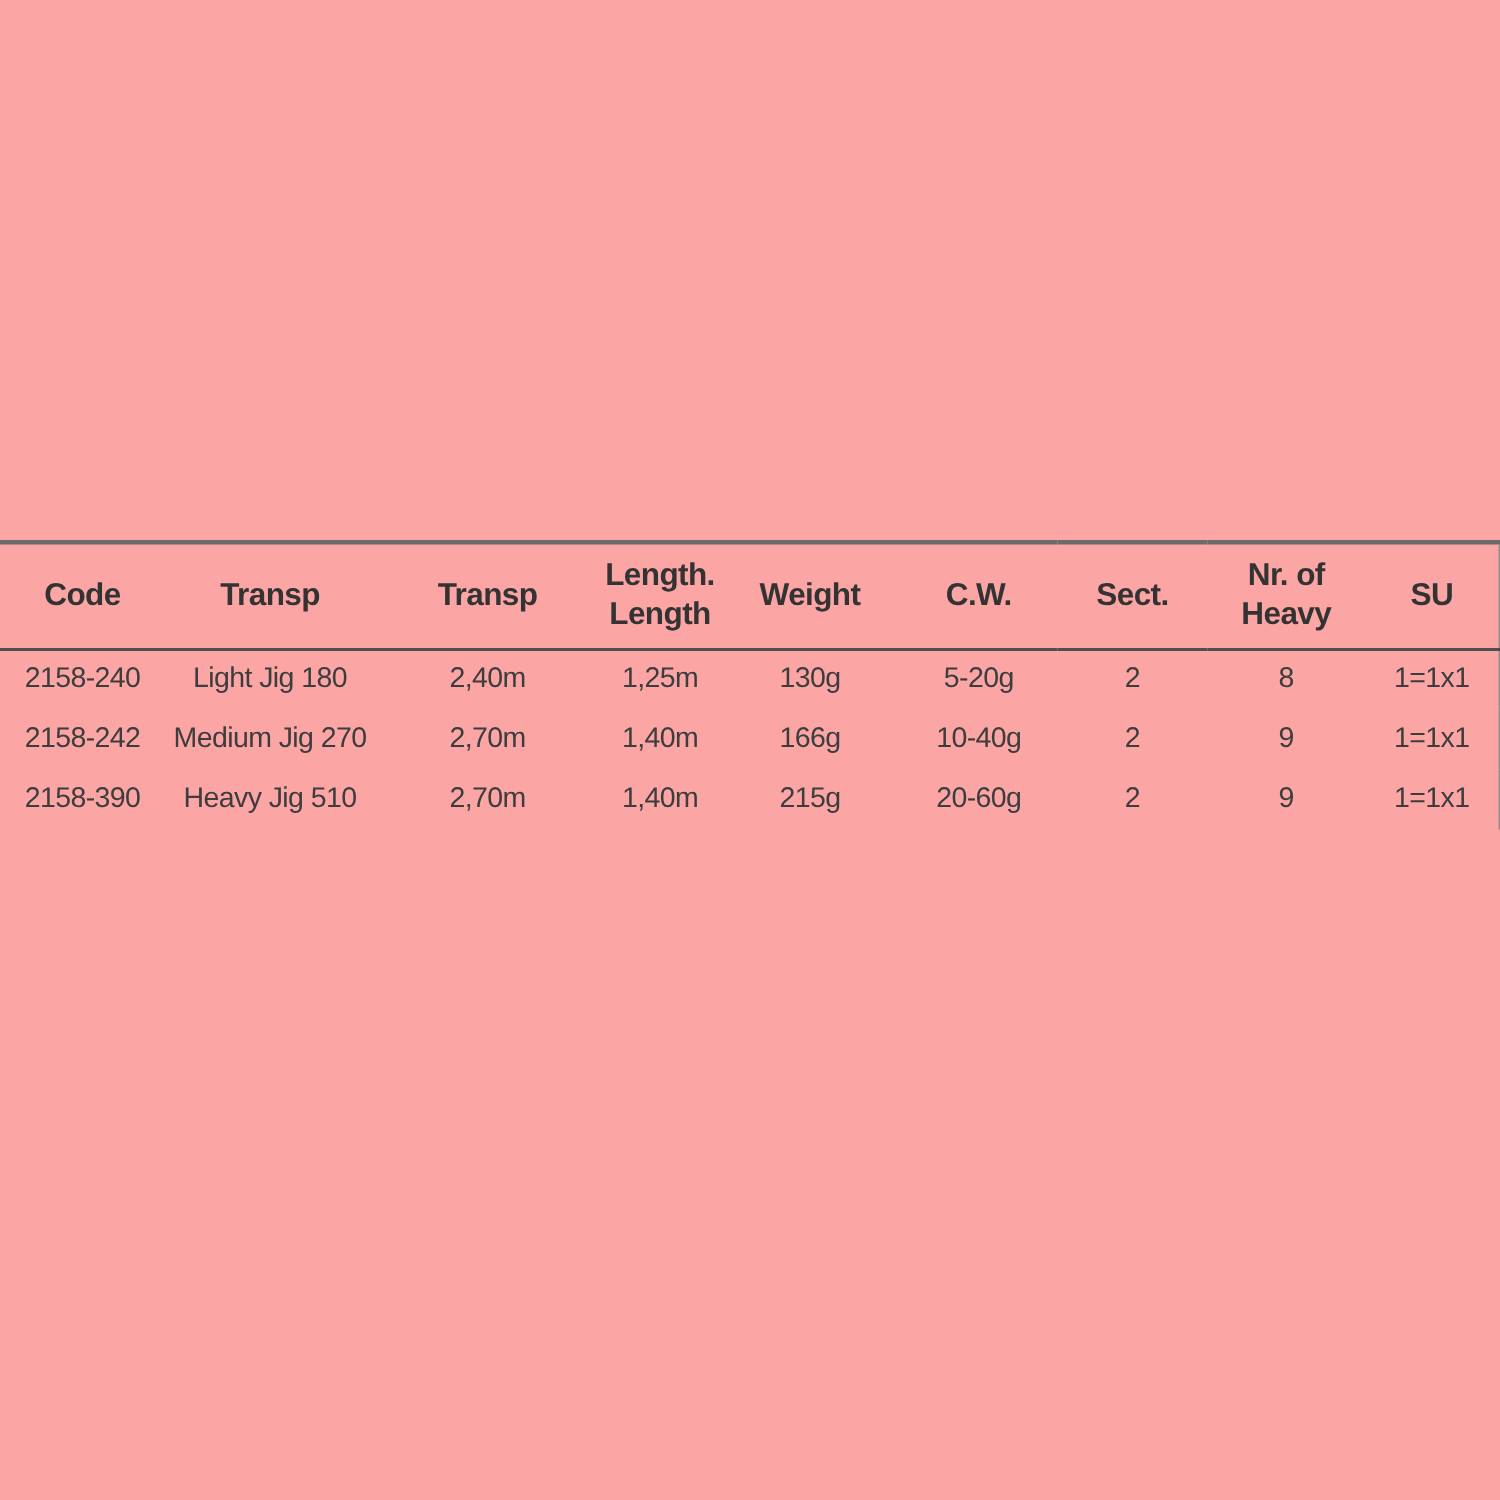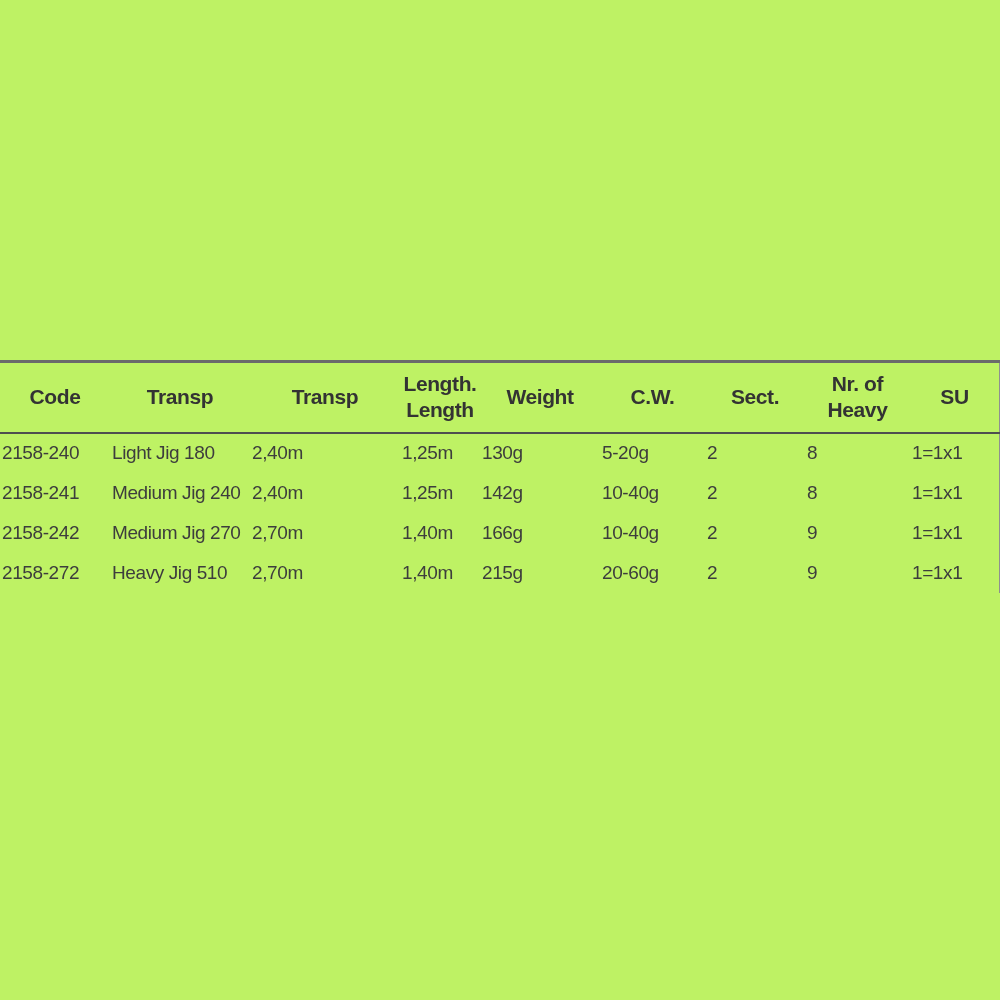--- a/index.html
+++ b/index.html
@@ -8,21 +8,21 @@
     background: #ffffff;
     width: 1000px;
     height: 1000px;
     overflow: hidden;
     font-family: "Liberation Sans", sans-serif;
   }
   .page {
     position: relative;
     width: 1000px;
     height: 1000px;
-    background: #bef264;
+    background: #fca5a5;
   }
   table.spec-table {
     position: absolute;
     top: 360px;
     left: 0;
     width: 1000px;
     border-collapse: collapse;
     table-layout: fixed;
     border-top: 3px solid #6b6b6b;
     border-right: 2px solid #8f8f8f;
@@ -42,21 +42,21 @@
     padding: 0 2px;
     line-height: 1.25;
   }
   table.spec-table tbody tr {
     height: 40px;
   }
   table.spec-table td {
     font-size: 19px;
     letter-spacing: -0.4px;
     color: #3d3d3d;
-    text-align: left;
+    text-align: center;
     vertical-align: middle;
     padding: 0 2px;
     white-space: nowrap;
   }
   
   col.c-code   { width: 110px; }
   col.c-model  { width: 140px; }
   col.c-length { width: 150px; }
   col.c-transp { width: 80px;  }
   col.c-weight { width: 120px; }
@@ -100,43 +100,32 @@
           <td>Light Jig 180</td>
           <td>2,40m</td>
           <td>1,25m</td>
           <td>130g</td>
           <td>5-20g</td>
           <td>2</td>
           <td>8</td>
           <td>1=1x1</td>
         </tr>
         <tr>
-          <td>2158-241</td>
-          <td>Medium Jig 240</td>
-          <td>2,40m</td>
-          <td>1,25m</td>
-          <td>142g</td>
-          <td>10-40g</td>
-          <td>2</td>
-          <td>8</td>
-          <td>1=1x1</td>
-        </tr>
-        <tr>
           <td>2158-242</td>
           <td>Medium Jig 270</td>
           <td>2,70m</td>
           <td>1,40m</td>
           <td>166g</td>
           <td>10-40g</td>
           <td>2</td>
           <td>9</td>
           <td>1=1x1</td>
         </tr>
         <tr>
-          <td>2158-272</td>
+          <td>2158-390</td>
           <td>Heavy Jig 510</td>
           <td>2,70m</td>
           <td>1,40m</td>
           <td>215g</td>
           <td>20-60g</td>
           <td>2</td>
           <td>9</td>
           <td>1=1x1</td>
         </tr>
       </tbody>

